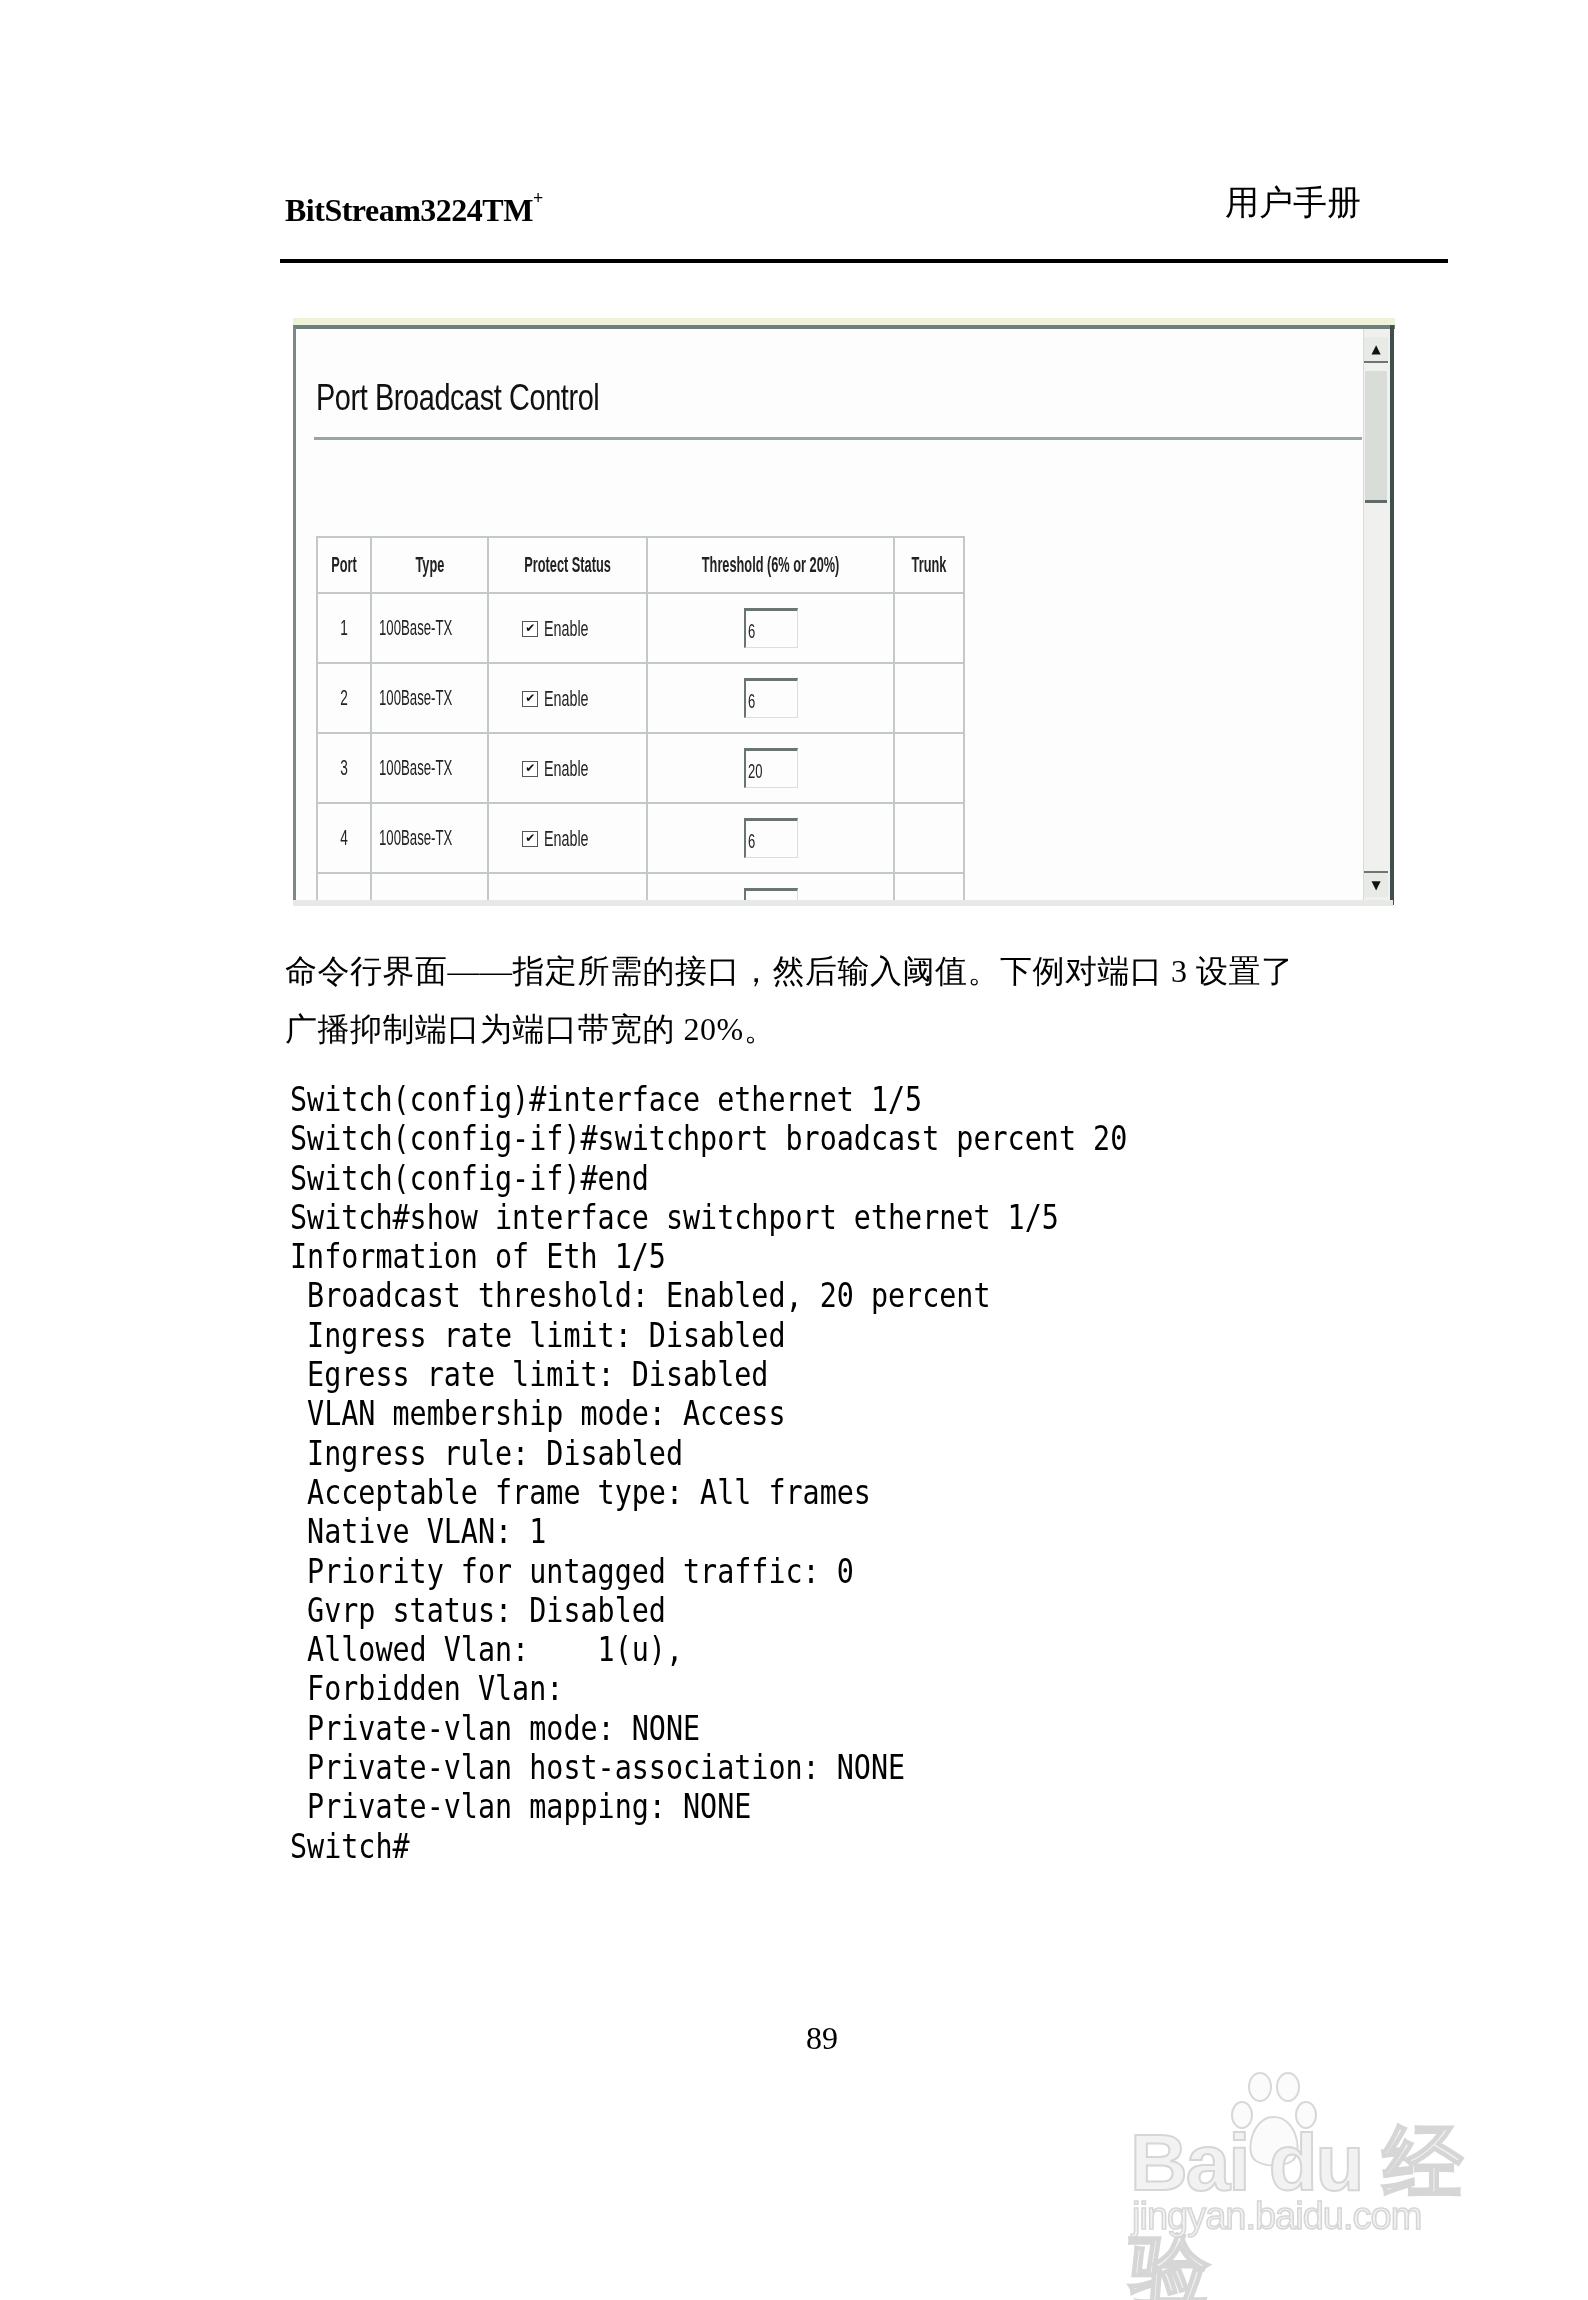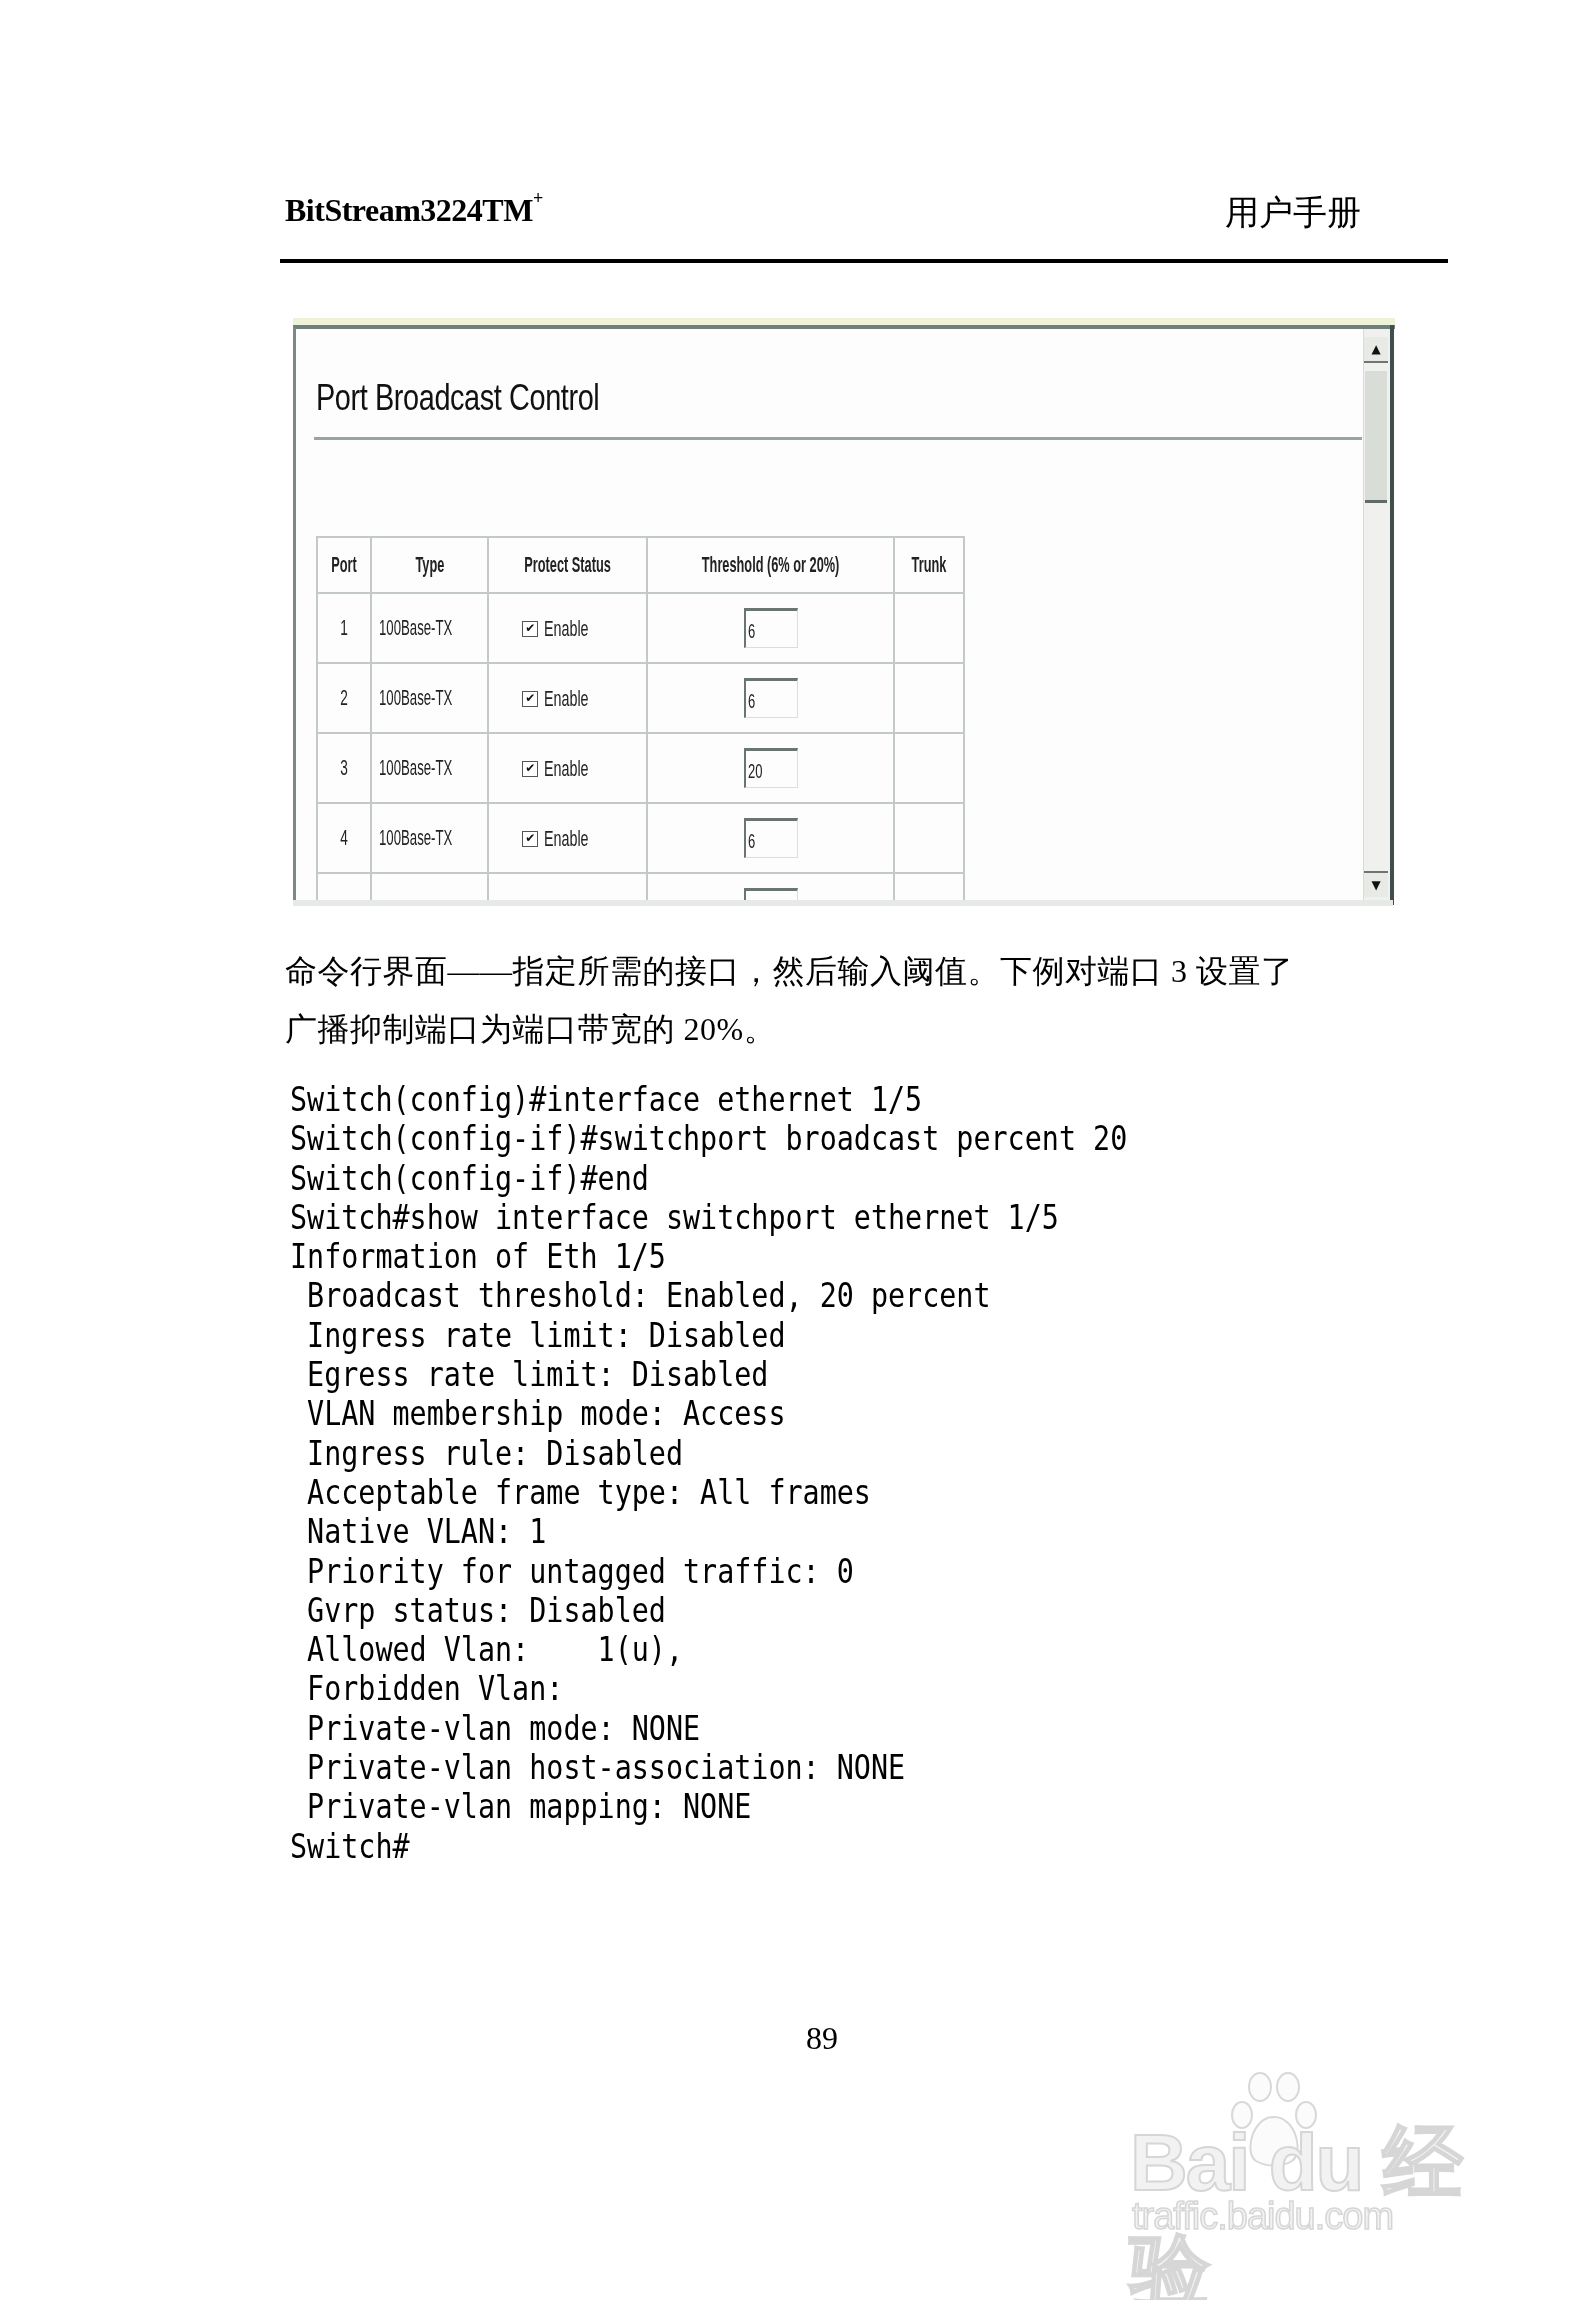--- a/index.html
+++ b/index.html
@@ -1,20 +1,20 @@
 <!DOCTYPE html>
 <html><head>
 <meta charset="utf-8">
 <style>
   html, body { margin:0; padding:0; background:#ffffff; }
   body { width:1588px; height:2300px; position:relative; overflow:hidden; font-family:"Liberation Serif", serif; color:#000; }
 
   .hdr-left { position:absolute; left:285px; top:192px; font-size:32px; font-weight:bold; letter-spacing:-0.5px; }
   .hdr-left sup { font-size:18px; vertical-align:top; position:relative; top:-4px; }
-  .hdr-right { position:absolute; left:1225px; top:190px; font-size:34px; }
+  .hdr-right { position:absolute; left:1225px; top:180px; font-size:34px; }
   .hdr-rule { position:absolute; left:280px; top:259px; width:1168px; height:4px; background:#000; }
 
   
   .panel { position:absolute; left:293px; top:325px; width:1102px; height:580px; background:#fdfdfd;
            border-left:3px solid #7a8a86; border-top:4px solid #6f7f7b; box-sizing:border-box; overflow:hidden; }
   .panel-topstrip { position:absolute; left:293px; top:318px; width:1102px; height:7px; background:#eef2d8; }
   .panel-right { position:absolute; left:1390px; top:325px; width:4px; height:580px; background:#3f4f4d; }
   .panel-bottom { position:absolute; left:293px; top:900px; width:1100px; height:6px; background:#e6e9e6; }
 
   .ui-title { position:absolute; left:20px; top:48px; font-family:"Liberation Sans", sans-serif; font-size:37px; transform:scaleX(0.78); transform-origin:left top; color:#111; letter-spacing:-0.5px; }
@@ -141,14 +141,14 @@
   <svg class="wm-paw" viewBox="0 0 110 110">
     <g fill="#fbfbfb" stroke="#d8d8d8" stroke-width="2">
       <ellipse cx="38" cy="22" rx="11" ry="14"></ellipse>
       <ellipse cx="66" cy="22" rx="11" ry="14"></ellipse>
       <ellipse cx="20" cy="50" rx="10" ry="13"></ellipse>
       <ellipse cx="84" cy="50" rx="10" ry="13"></ellipse>
       <path d="M52 52 C30 52 22 88 34 96 C44 102 60 102 70 96 C82 88 74 52 52 52 Z"></path>
     </g>
   </svg>
   <div class="wm-brand">Bai du 经验</div>
-  <div class="wm-url">traffic.baidu.com</div>
+  <div class="wm-url">jingyan.baidu.com</div>
 </div>
 
 </body></html>

